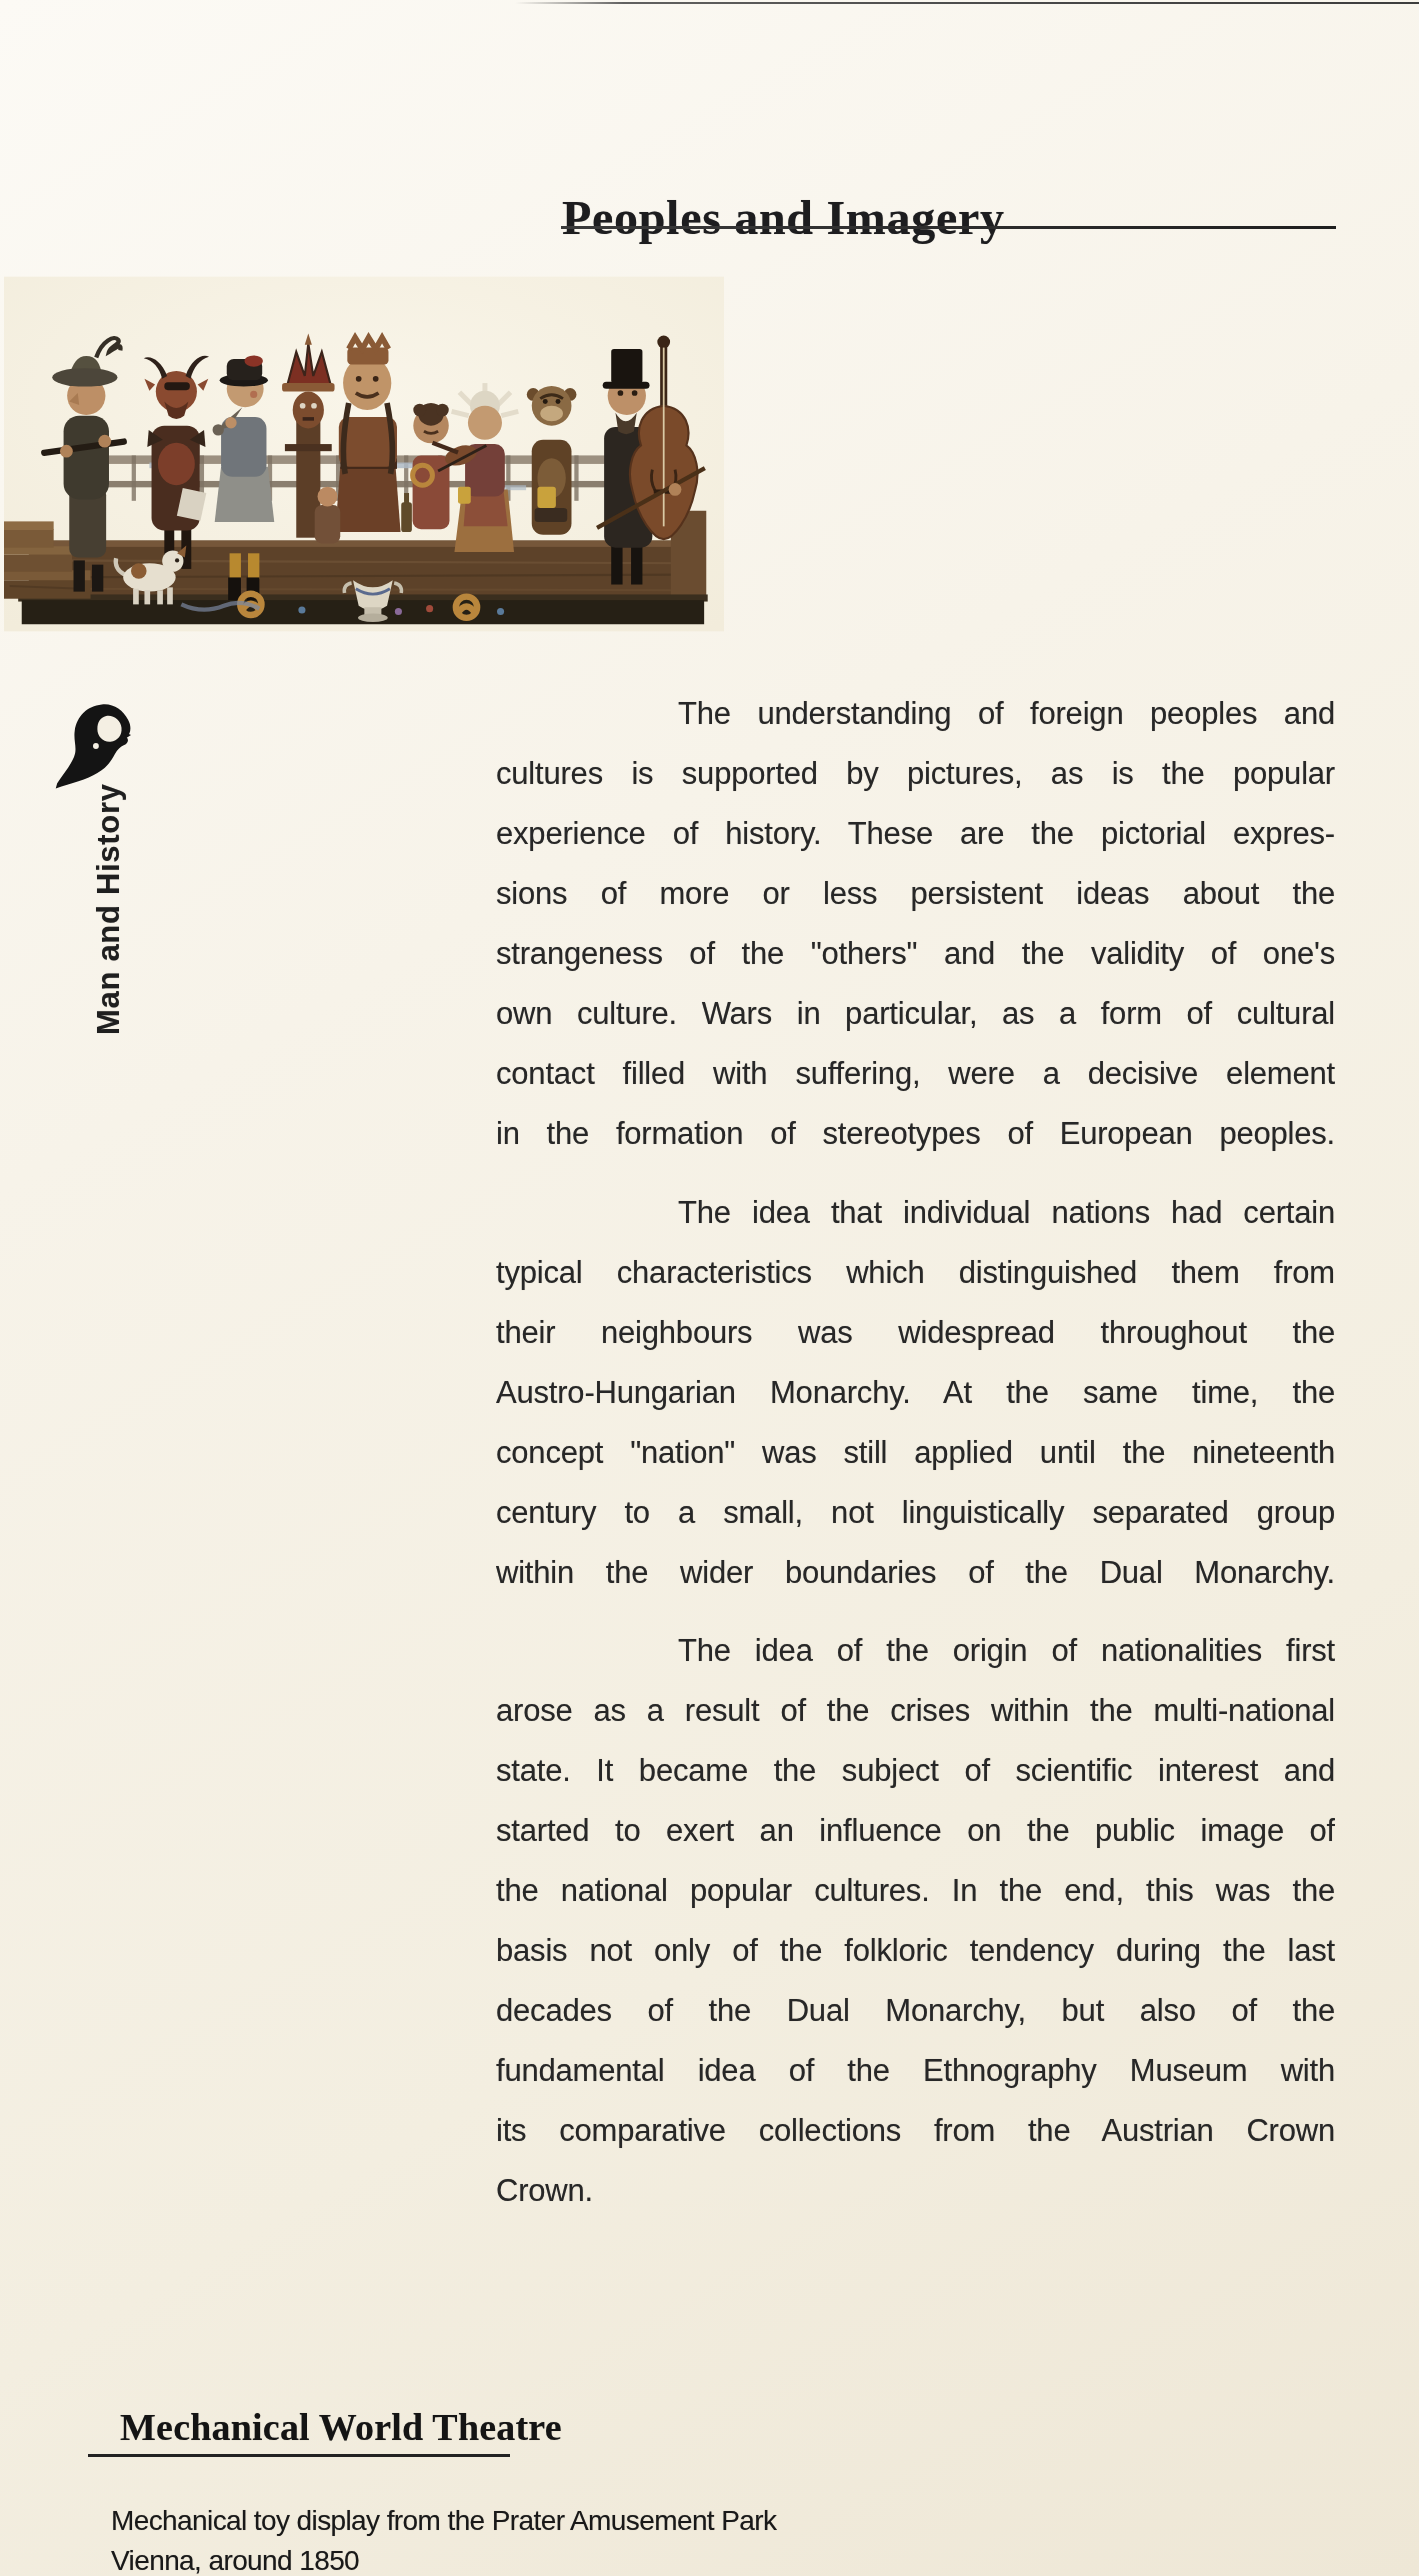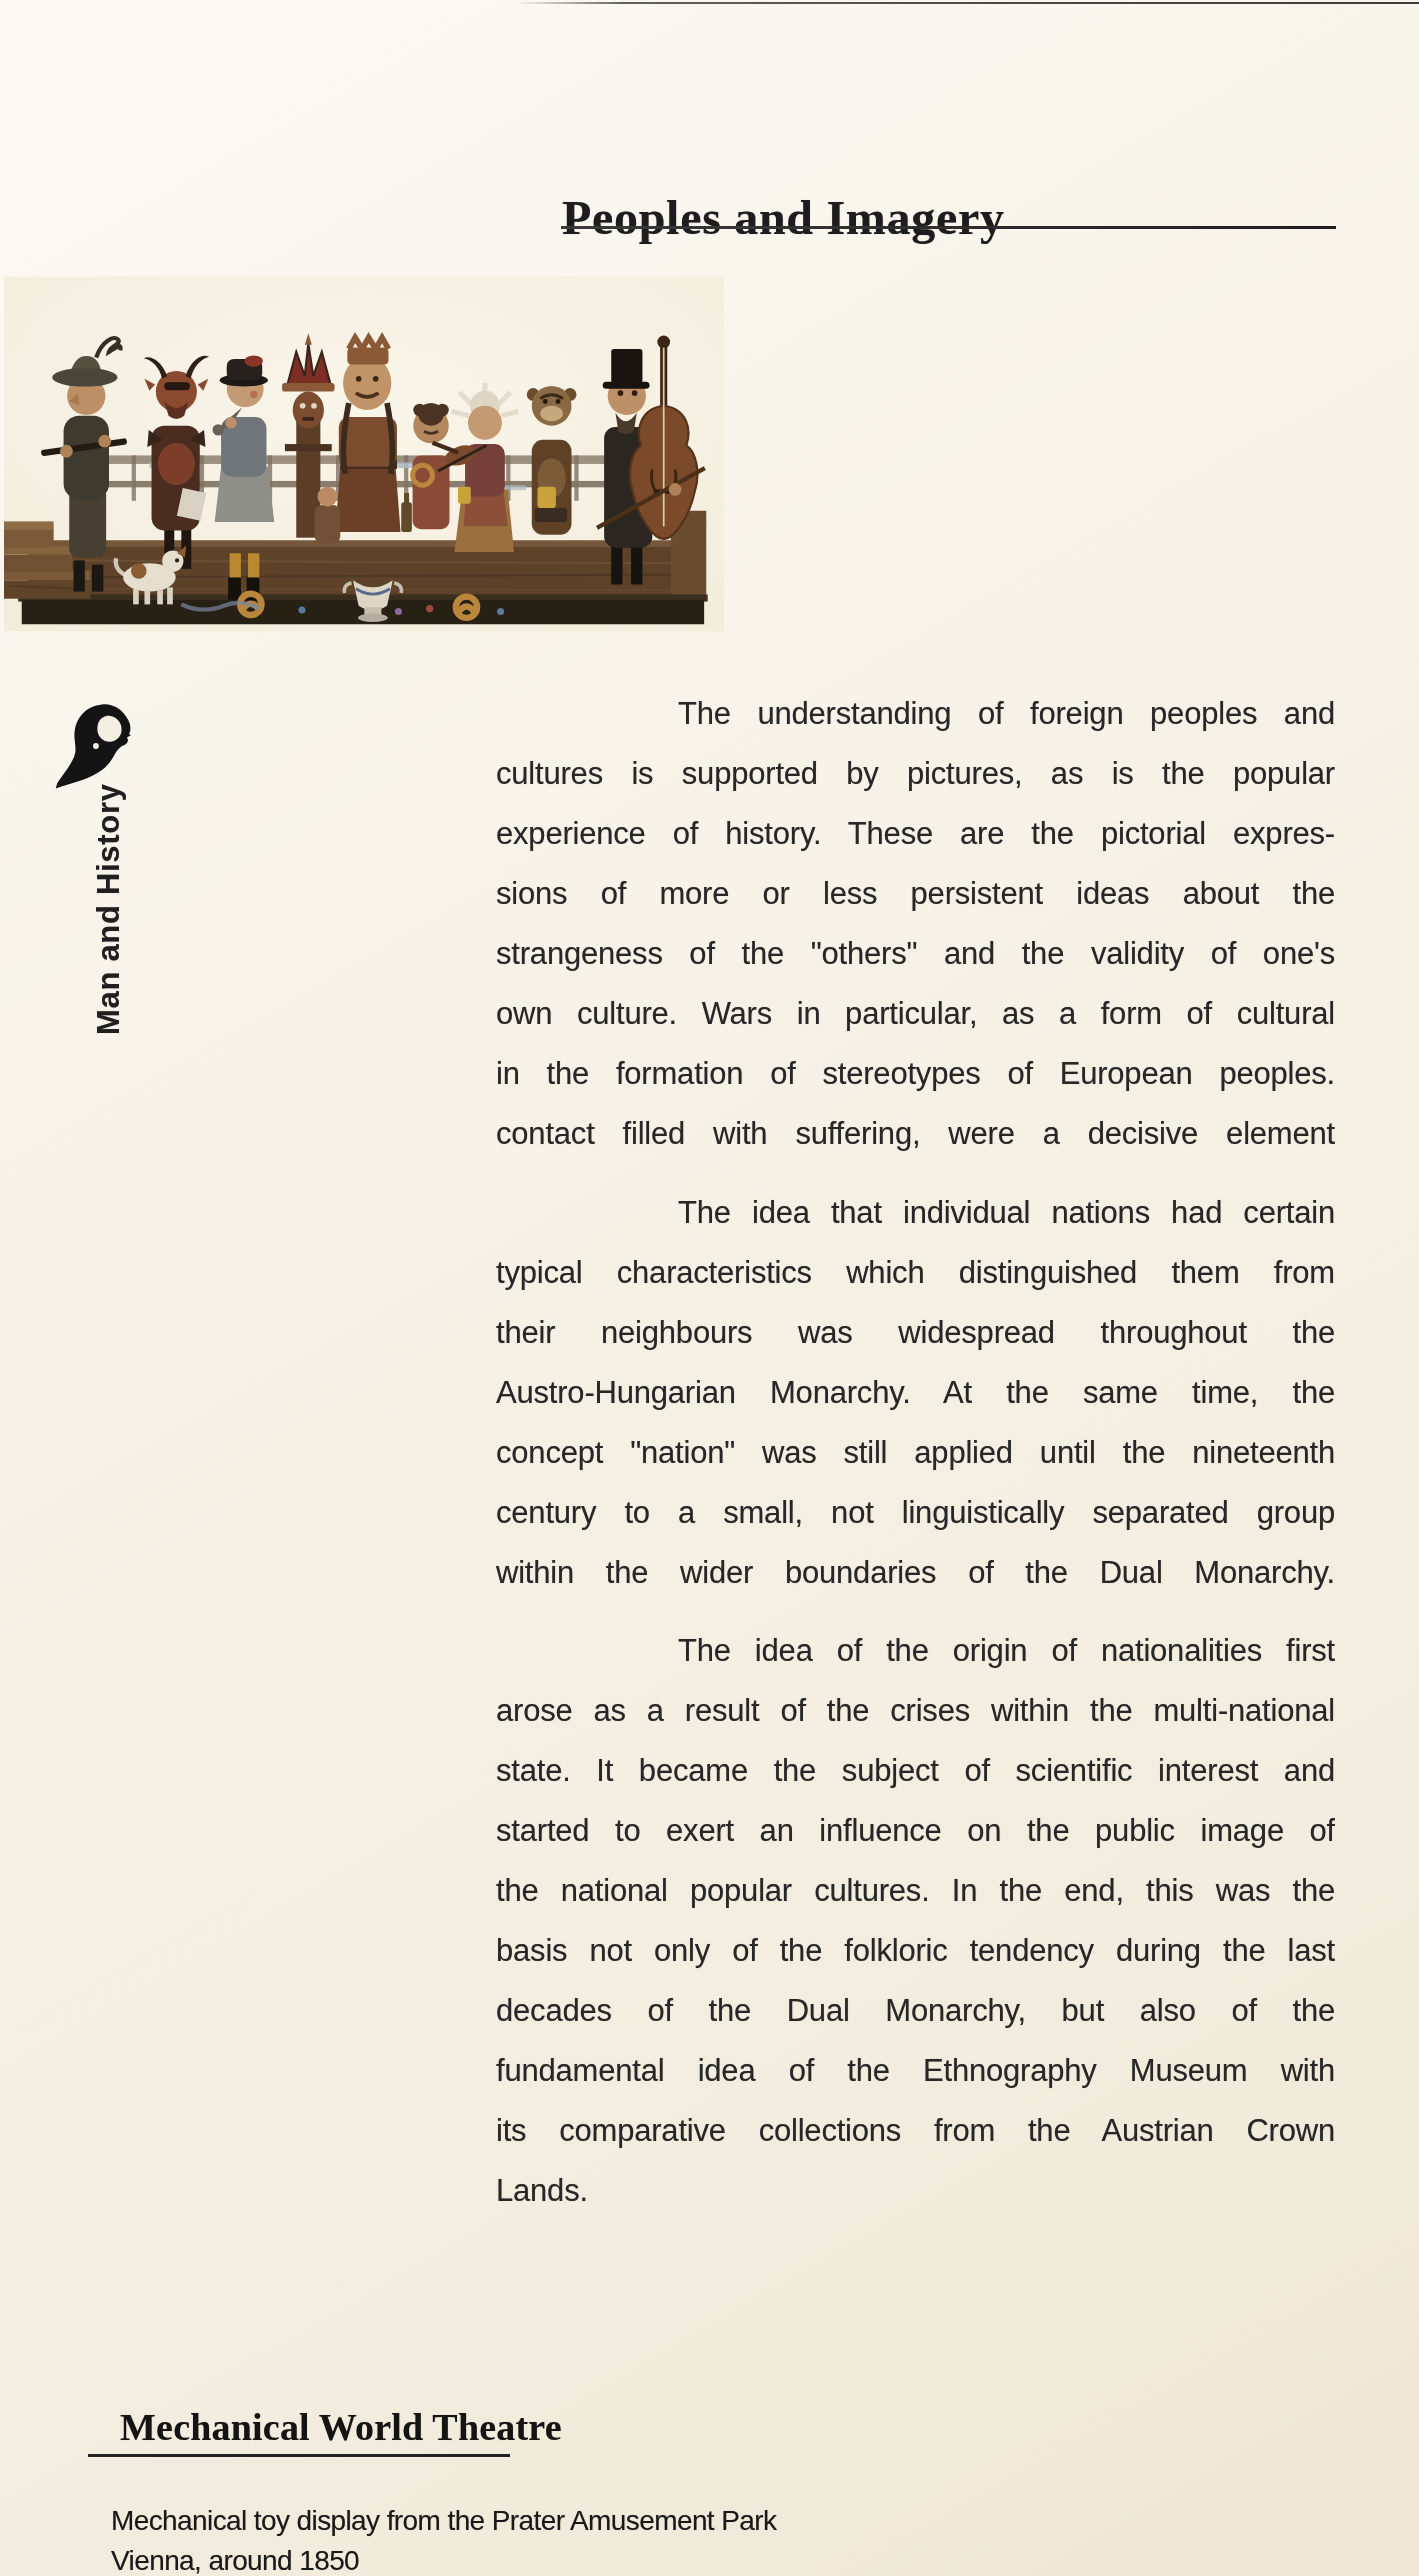--- a/index.html
+++ b/index.html
@@ -330,43 +330,43 @@
   <div class="side-label">Man and History</div>
 
   <div class="article">
       <div class="para">
         <div class="pline first">The understanding of foreign peoples and</div>
         <div class="pline">cultures is supported by pictures, as is the popular</div>
         <div class="pline">experience of history. These are the pictorial expres-</div>
         <div class="pline">sions of more or less persistent ideas about the</div>
         <div class="pline">strangeness of the "others" and the validity of one's</div>
         <div class="pline">own culture. Wars in particular, as a form of cultural</div>
+        <div class="pline">contact filled with suffering, were a decisive element</div>
         <div class="pline">in the formation of stereotypes of European peoples.</div>
-        <div class="pline">contact filled with suffering, were a decisive element</div>
       </div>
       <div class="para">
         <div class="pline first">The idea that individual nations had certain</div>
         <div class="pline">typical characteristics which distinguished them from</div>
         <div class="pline">their neighbours was widespread throughout the</div>
         <div class="pline">Austro-Hungarian Monarchy. At the same time, the</div>
         <div class="pline">concept "nation" was still applied until the nineteenth</div>
         <div class="pline">century to a small, not linguistically separated group</div>
         <div class="pline">within the wider boundaries of the Dual Monarchy.</div>
       </div>
       <div class="para">
         <div class="pline first">The idea of the origin of nationalities first</div>
         <div class="pline">arose as a result of the crises within the multi-national</div>
         <div class="pline">state. It became the subject of scientific interest and</div>
         <div class="pline">started to exert an influence on the public image of</div>
         <div class="pline">the national popular cultures. In the end, this was the</div>
         <div class="pline">basis not only of the folkloric tendency during the last</div>
         <div class="pline">decades of the Dual Monarchy, but also of the</div>
         <div class="pline">fundamental idea of the Ethnography Museum with</div>
         <div class="pline">its comparative collections from the Austrian Crown</div>
-        <div class="pline">Lands.</div>
+        <div class="pline">Crown.</div>
       </div>
     </div>
 
   <div class="caption-title">Mechanical World Theatre</div>
   <div class="caption-rule"></div>
   <div class="caption-sub l1">Mechanical toy display from the Prater Amusement Park</div>
   <div class="caption-sub l2">Vienna, around 1850</div>
 
 </div>
 

